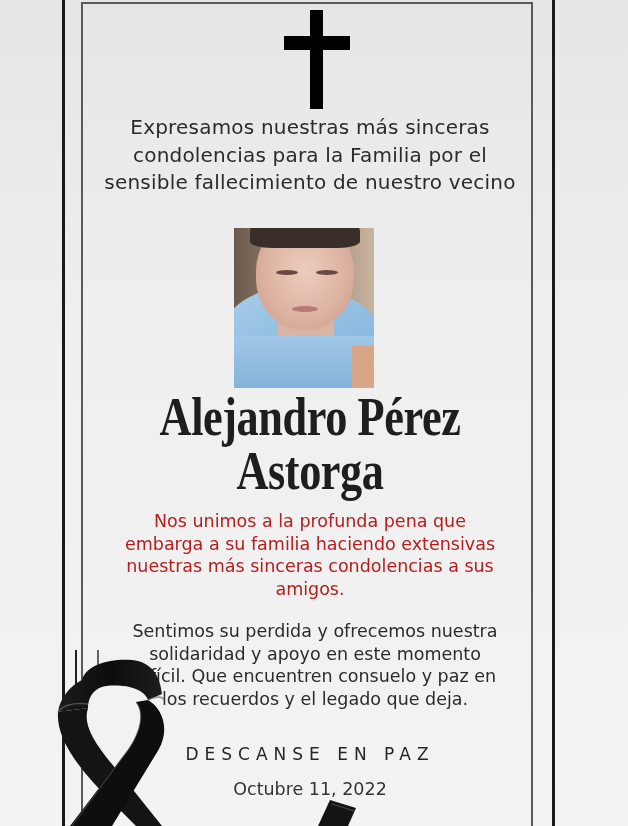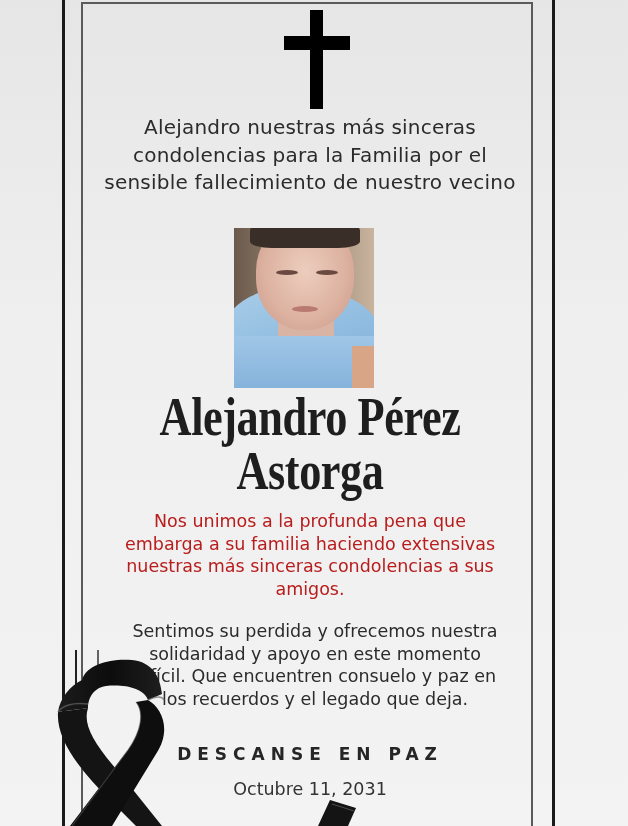--- a/index.html
+++ b/index.html
@@ -116,21 +116,21 @@
       font-size: 17.5px;
       line-height: 22.5px;
       color: #2b2b2b;
     }
     .rip {
       position: absolute;
       left: 100px; top: 744px;
       width: 420px;
       text-align: center;
       font-size: 17px;
-      font-weight: bold;
+      font-weight: normal;
       letter-spacing: 6px;
       color: #262626;
     }
     .date {
       position: absolute;
       left: 100px; top: 779px;
       width: 420px;
       text-align: center;
       font-size: 17.5px;
       color: #333;
@@ -151,21 +151,21 @@
 <body>
 
 <div class="outer-border"></div>
 <div class="inner-border"></div>
 
 <div class="cross">
   <div class="v"></div>
   <div class="h"></div>
 </div>
 
-<p class="intro">Alejandro nuestras más sinceras condolencias para la Familia por el sensible fallecimiento de nuestro vecino</p>
+<p class="intro">Expresamos nuestras más sinceras condolencias para la Familia por el sensible fallecimiento de nuestro vecino</p>
 
 <div class="photo" aria-label="Retrato de Alejandro Pérez Astorga">
   <div class="bg"></div>
   <div class="shirt"></div>
   <div class="neck"></div>
   <div class="face"></div>
   <div class="hair"></div>
   <div class="eye" style="left:42px;"></div>
   <div class="eye" style="left:82px;"></div>
   <div class="mouth"></div>
@@ -175,21 +175,21 @@
 
 <h1 class="name">
   <span>Alejandro Pérez</span>
   <span>Astorga</span>
 </h1>
 
 <p class="para1">Nos unimos a la profunda pena que embarga a su familia haciendo extensivas nuestras más sinceras condolencias a sus amigos.</p>
 <p class="para2">Sentimos su perdida y ofrecemos nuestra solidaridad y apoyo en este momento difícil. Que encuentren consuelo y paz en los recuerdos y el legado que deja.</p>
 
 <div class="rip">DESCANSE EN PAZ</div>
-<div class="date">Octubre 11, 2031</div>
+<div class="date">Octubre 11, 2022</div>
 
 <svg class="strings" width="140" height="40">
   <line x1="76" y1="0" x2="76" y2="35" stroke="#222" stroke-width="2"></line>
   <line x1="98" y1="0" x2="98" y2="22" stroke="#333" stroke-width="1.5"></line>
 </svg>
 
 <svg class="ribbon" viewBox="0 0 130 176">
   <defs>
     <linearGradient id="rg" x1="0" y1="0" x2="1" y2="0">
       <stop offset="0" stop-color="#1c1c1c"></stop>

